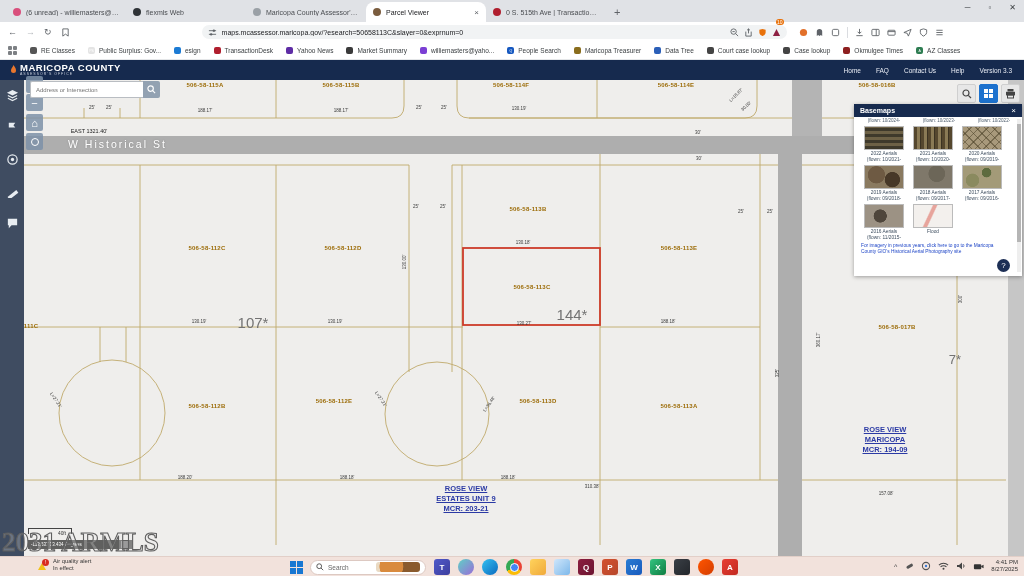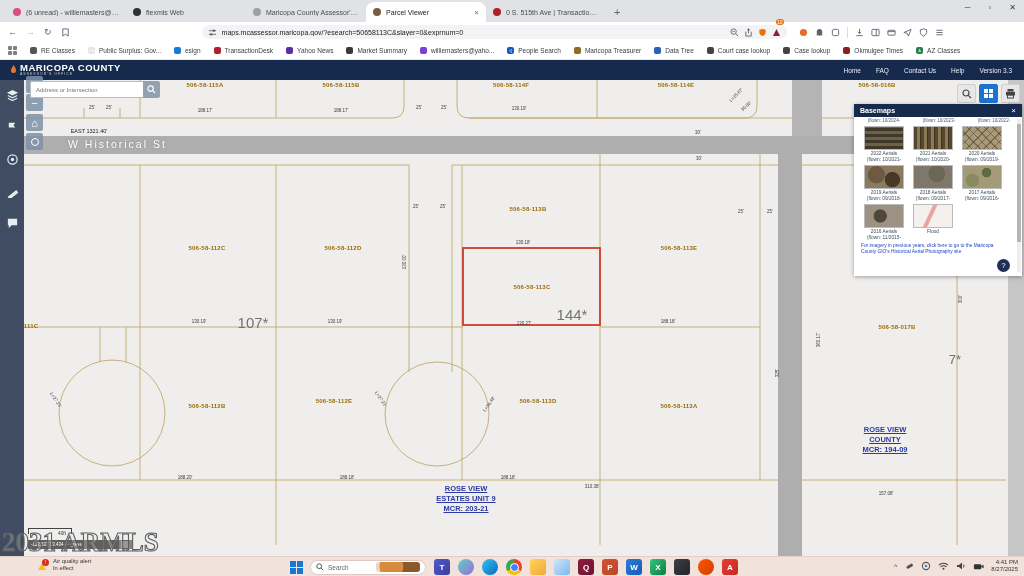--- a/index.html
+++ b/index.html
@@ -450,21 +450,21 @@
   <div>
 
       <div class="maplink" style="position: absolute; left: 466px; top: 499px;">
         <div>ROSE VIEW</div>
         <div>ESTATES UNIT 9</div>
         <div>MCR: 203-21</div>
       </div>
 
       <div class="maplink" style="position: absolute; left: 885px; top: 440px;">
         <div>ROSE VIEW</div>
-        <div>COUNTY</div>
+        <div>MARICOPA</div>
         <div>MCR: 194-09</div>
       </div>
     </div>
 
   <div class="mapbtn" style="left:26px;top:76px;">+</div>
   <div class="mapbtn" style="left:26px;top:94px;">−</div>
   <div class="mapbtn" style="left:26px;top:114px;">⌂</div>
   <div class="mapbtn" style="left:26px;top:133px;">
       <span style="width:8px;height:8px;border:1.5px solid #fff;border-radius:50%;display:block;"></span>
     </div>

